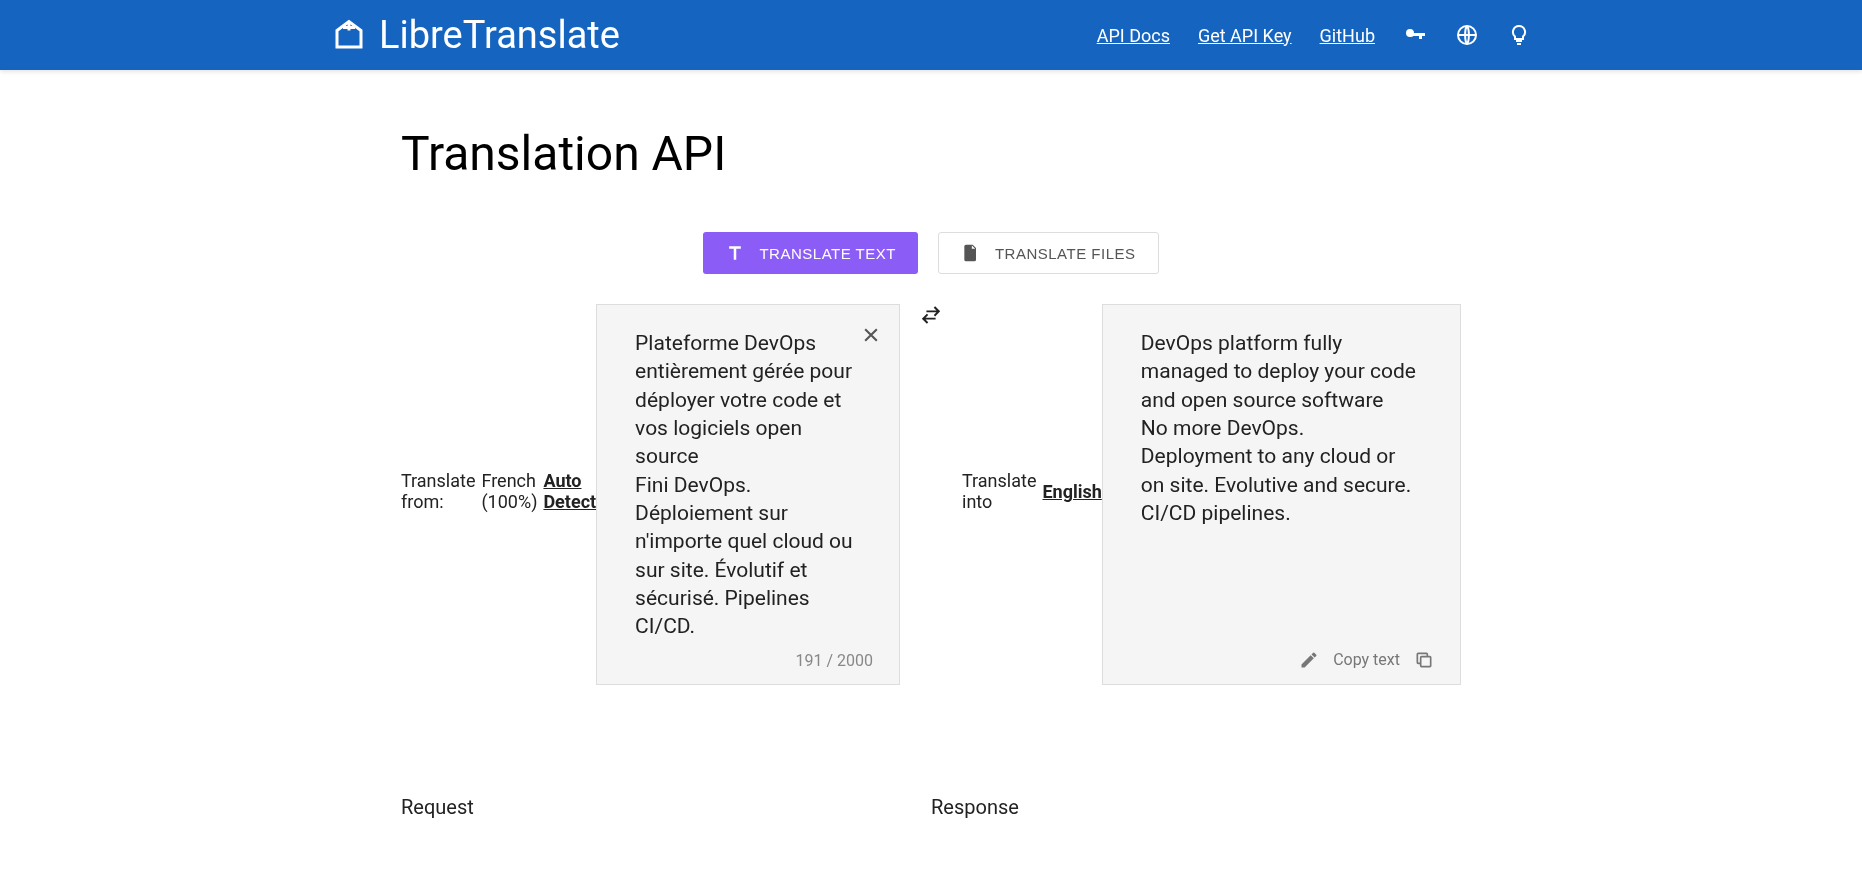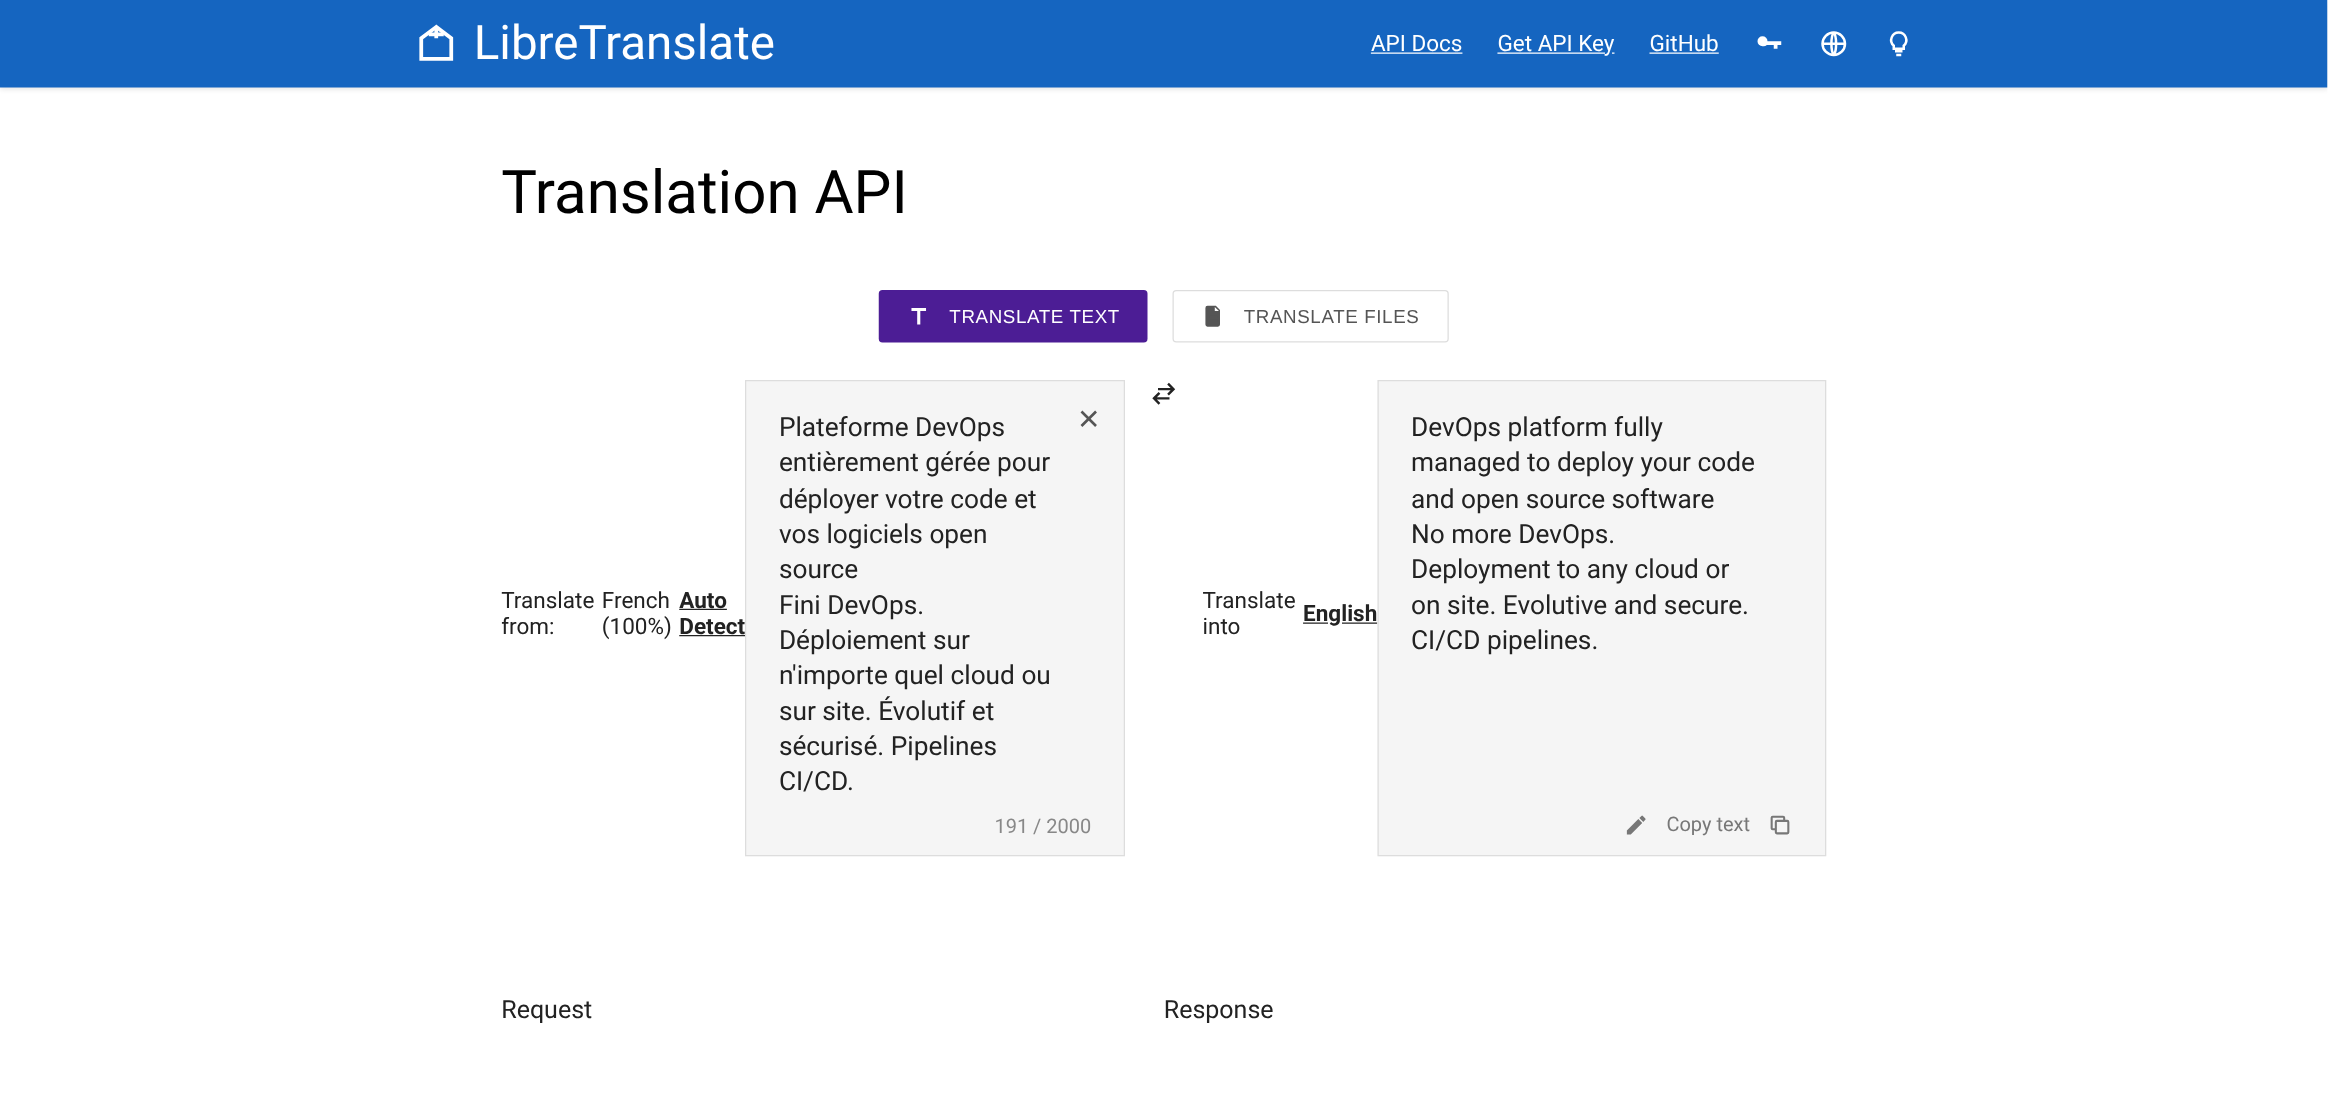--- a/index.html
+++ b/index.html
@@ -73,21 +73,21 @@
   gap: 14px;
   padding: 10px 22px;
   font-size: 15px;
   font-weight: 500;
   letter-spacing: 0.5px;
   border-radius: 3px;
   cursor: pointer;
   border: none;
 }
 .tab.active {
-  background: #4c1d95;
+  background: #8b5cf6;
   color: #fff;
 }
 .tab.inactive {
   background: #fff;
   color: #555;
   border: 1px solid #ddd;
 }
 .tab svg { width: 20px; height: 20px; }
 
 .panels-row {
@@ -135,20 +135,21 @@
   color: #222;
   flex: 1;
   white-space: pre-wrap;
   border: none;
   background: transparent;
   resize: none;
   outline: none;
   font-family: inherit;
   width: 100%;
   padding-right: 30px;
+  margin-left: 12px;
 }
 .clear-btn {
   position: absolute;
   top: 20px;
   right: 18px;
   cursor: pointer;
   color: #555;
   font-size: 22px;
   line-height: 1;
 }

